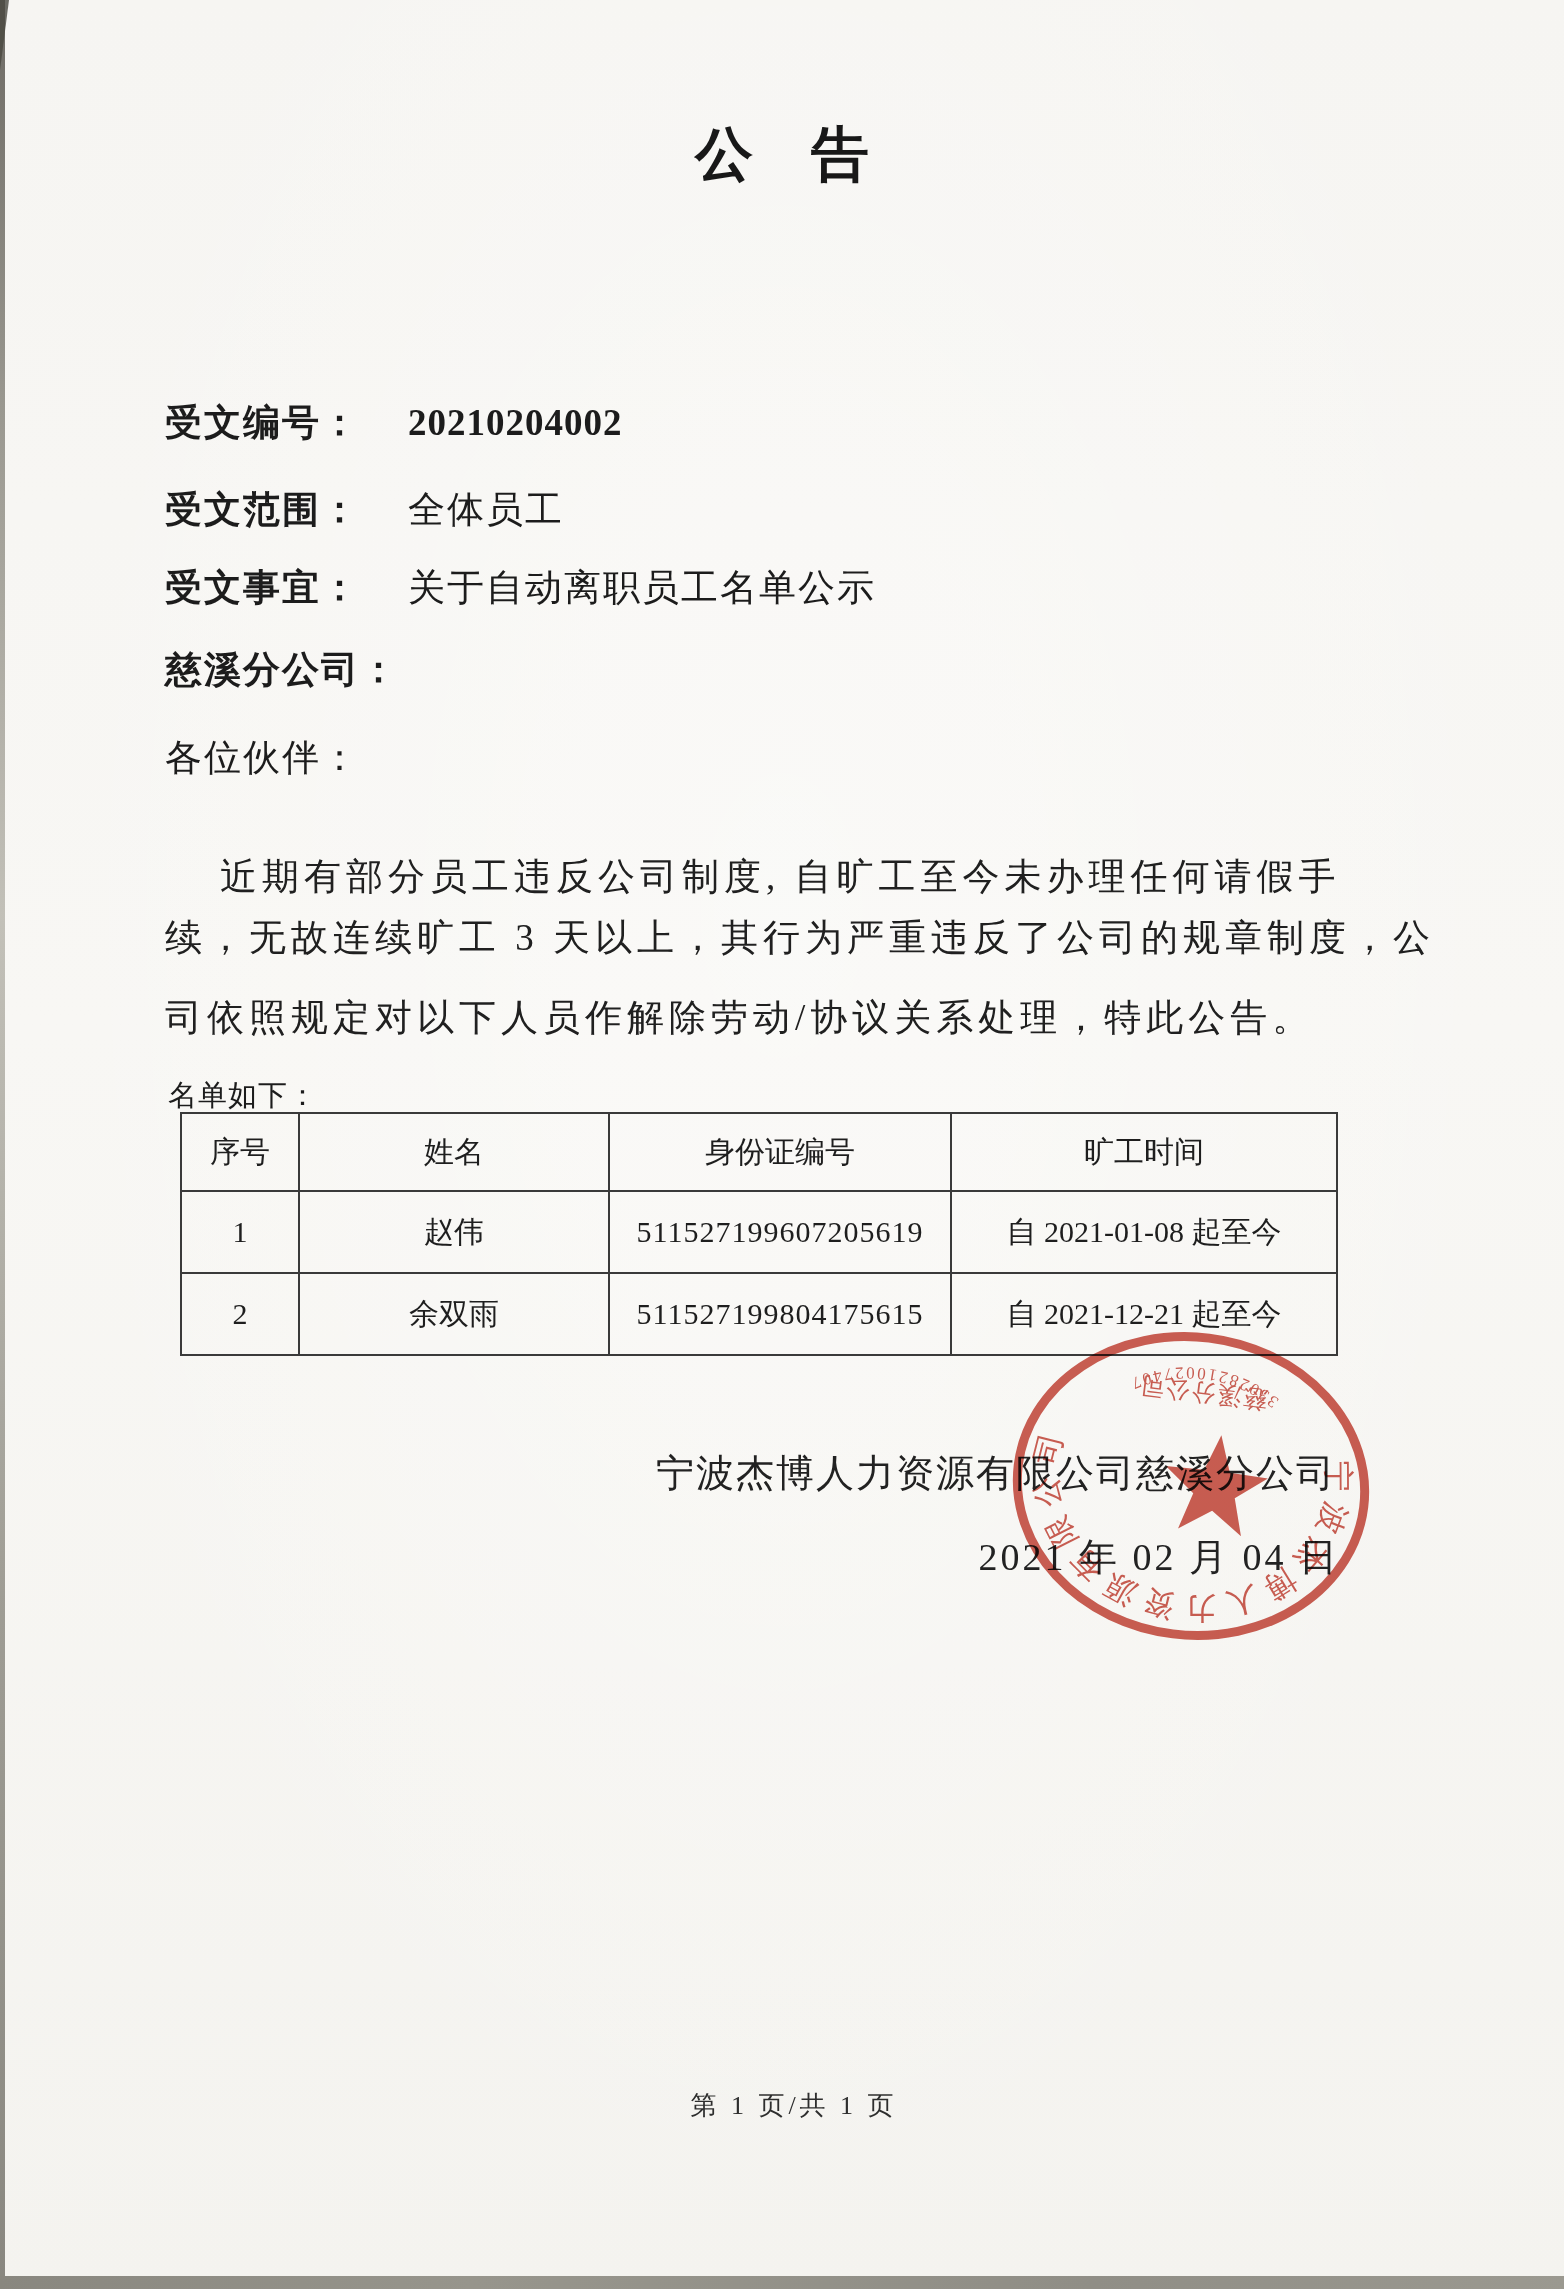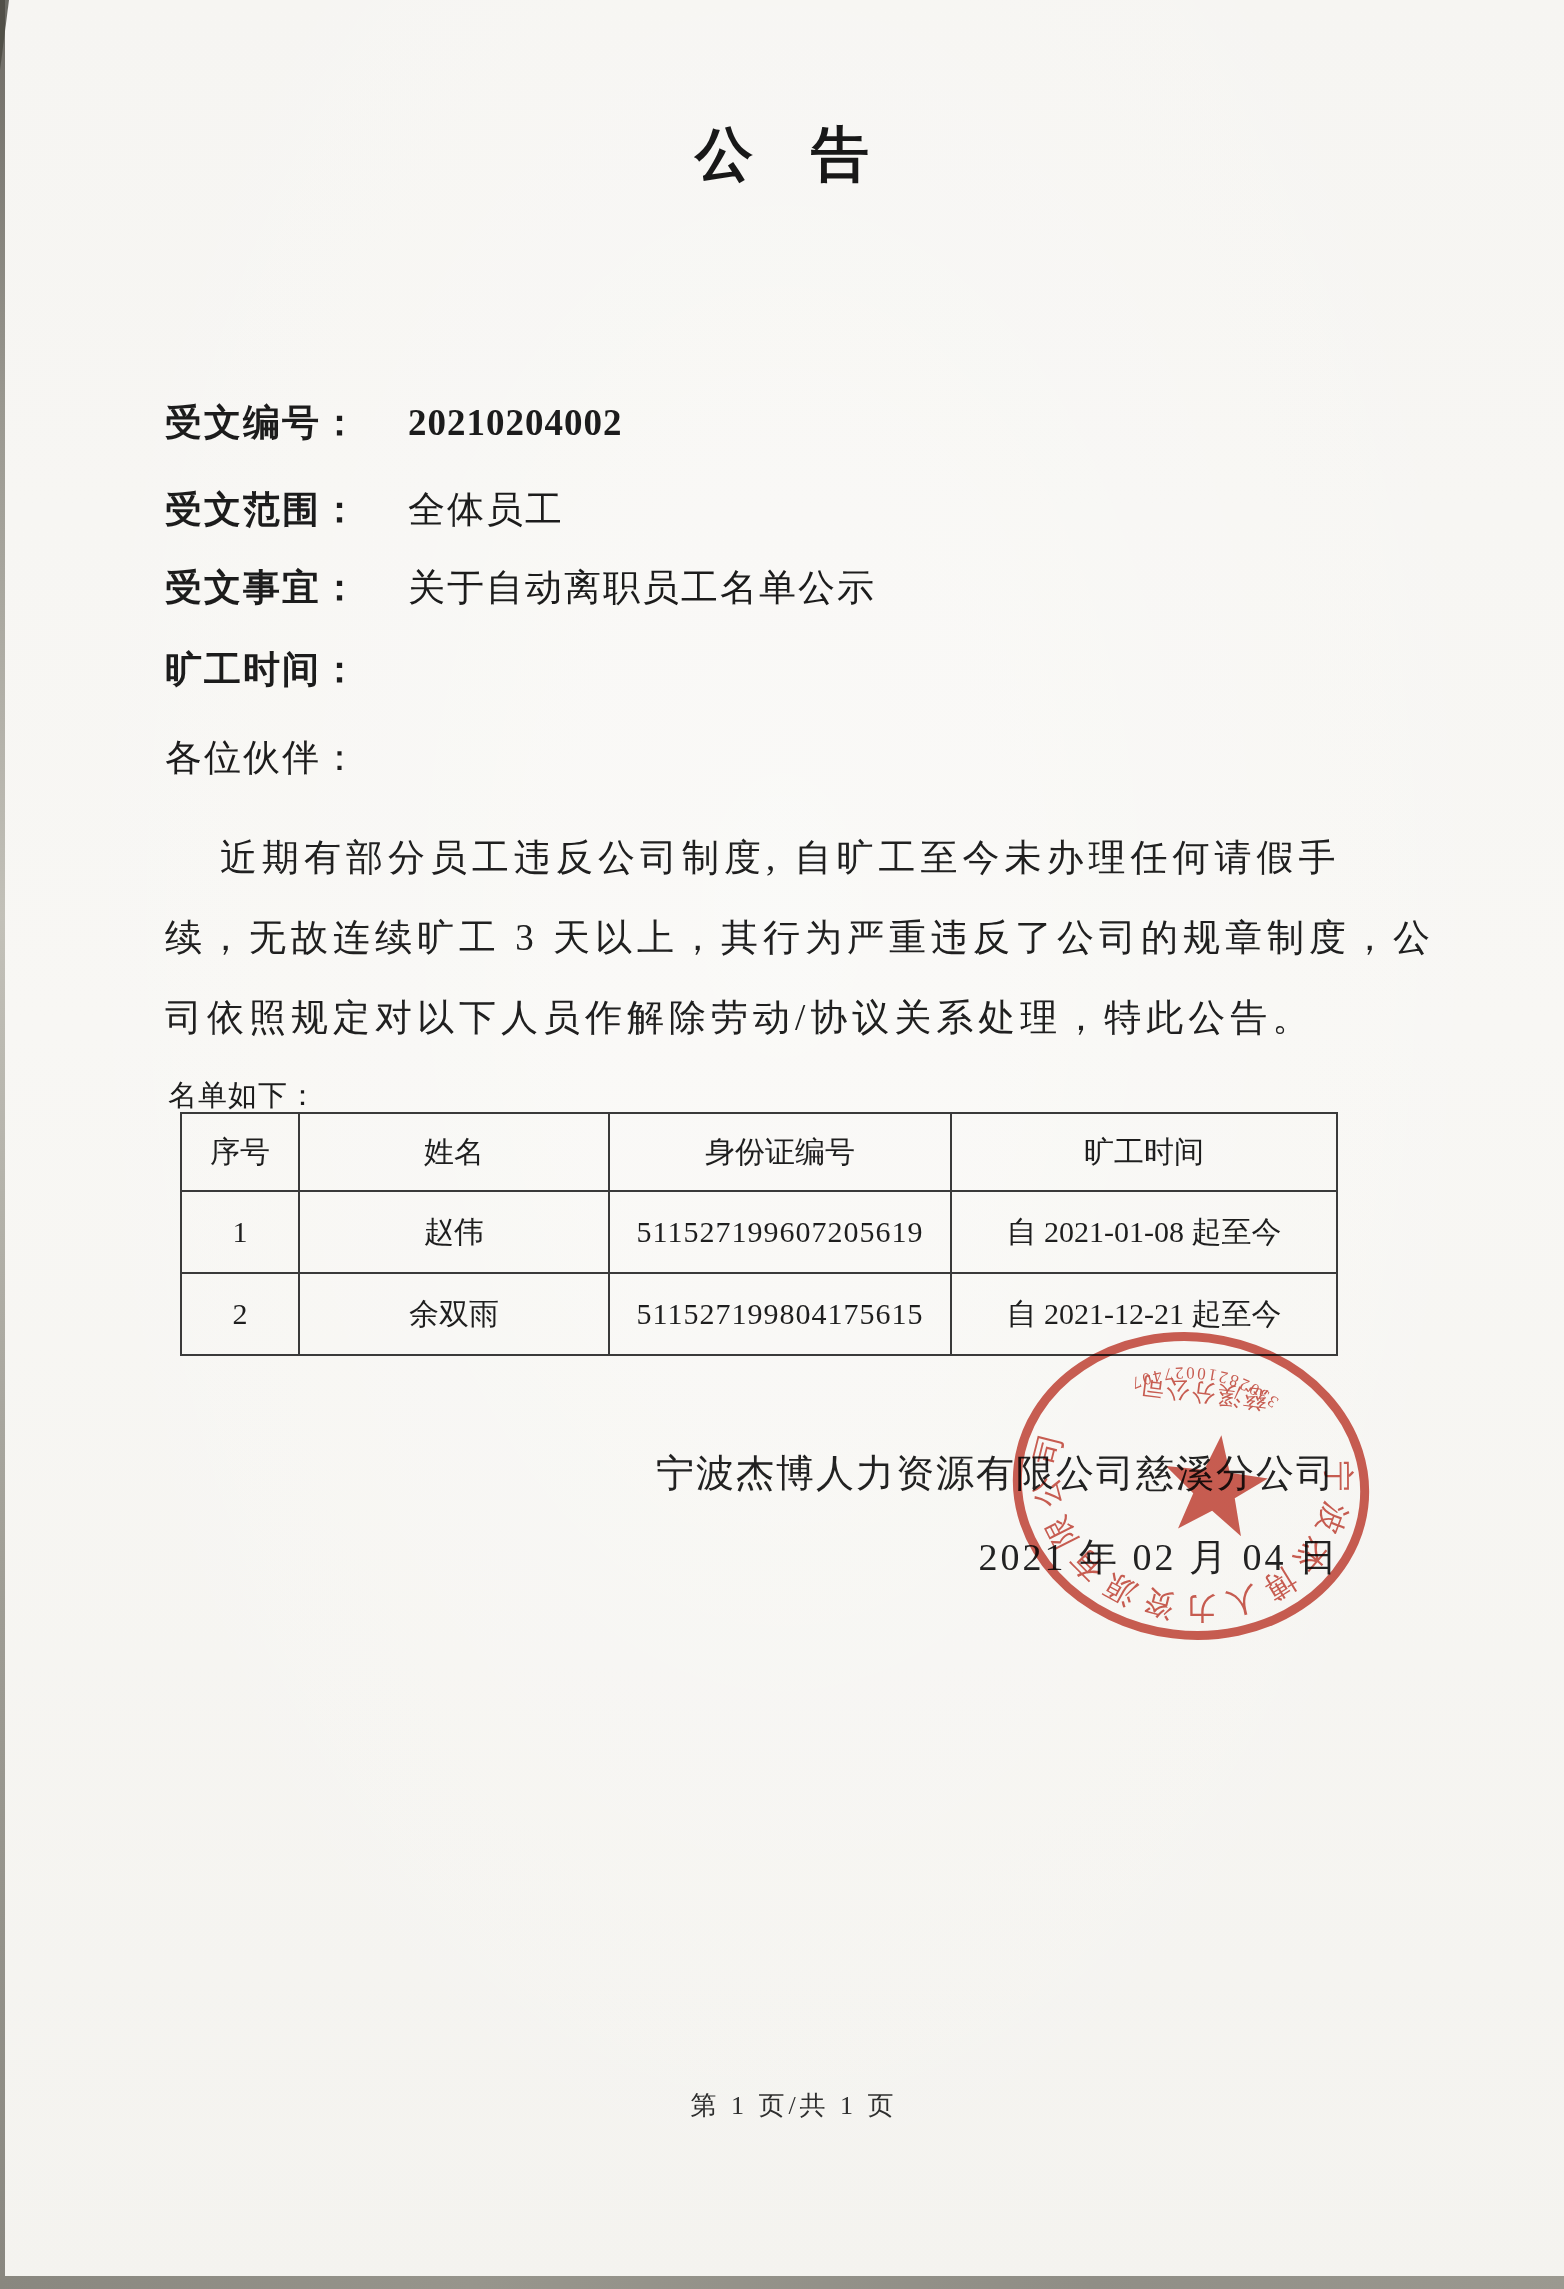--- a/index.html
+++ b/index.html
@@ -36,21 +36,21 @@
   .title{
     position:absolute;left:0;top:116px;width:1564px;
     text-align:center;font-size:58px;font-weight:bold;color:#181818;
   }
   .fieldline{position:absolute;left:165px;font-size:37px;white-space:nowrap;}
   .fieldline .lbl{font-weight:bold;letter-spacing:2px;}
   .fieldline .val{letter-spacing:2px;margin-left:48px;}
   .fieldline .val.num{font-weight:bold;letter-spacing:1px;}
   .salutation{position:absolute;left:165px;top:733px;font-size:37px;letter-spacing:2px;}
   .bodyline{position:absolute;left:165px;font-size:37px;letter-spacing:5px;white-space:nowrap;color:#202020;}
-  .indent{padding-left:55px;}
+  .indent{padding-left:55px;margin-top:19px;}
   .list-intro{position:absolute;left:168px;top:1076px;font-size:29px;letter-spacing:1px;}
   table.roster{
     position:absolute;left:180px;top:1112px;
     border-collapse:collapse;table-layout:fixed;width:1156px;
   }
   table.roster td,table.roster th{
     border:2px solid #3a3a3a;text-align:center;vertical-align:middle;
     font-size:30px;font-weight:normal;color:#1e1e1e;padding:0;
   }
   table.roster tr.hdr{height:78px;}
@@ -78,21 +78,21 @@
   <div class="fieldline" style="top:398px">
     <span class="lbl">受文编号：</span><span class="val num">20210204002</span>
   </div>
   <div class="fieldline" style="top:485px">
     <span class="lbl">受文范围：</span><span class="val">全体员工</span>
   </div>
   <div class="fieldline" style="top:563px">
     <span class="lbl">受文事宜：</span><span class="val">关于自动离职员工名单公示</span>
   </div>
   <div class="fieldline" style="top:645px">
-    <span class="lbl">旷工时间：</span><span class="val"></span>
+    <span class="lbl">慈溪分公司：</span><span class="val"></span>
   </div>
 
   <div class="salutation">各位伙伴：</div>
 
   <div class="bodyline indent" style="top:833px">近期有部分员工违反公司制度, 自旷工至今未办理任何请假手</div>
   <div class="bodyline" style="top:913px">续，无故连续旷工 3 天以上，其行为严重违反了公司的规章制度，公</div>
   <div class="bodyline" style="top:993px">司依照规定对以下人员作解除劳动/协议关系处理，特此公告。</div>
 
   <div class="list-intro">名单如下：</div>
 

